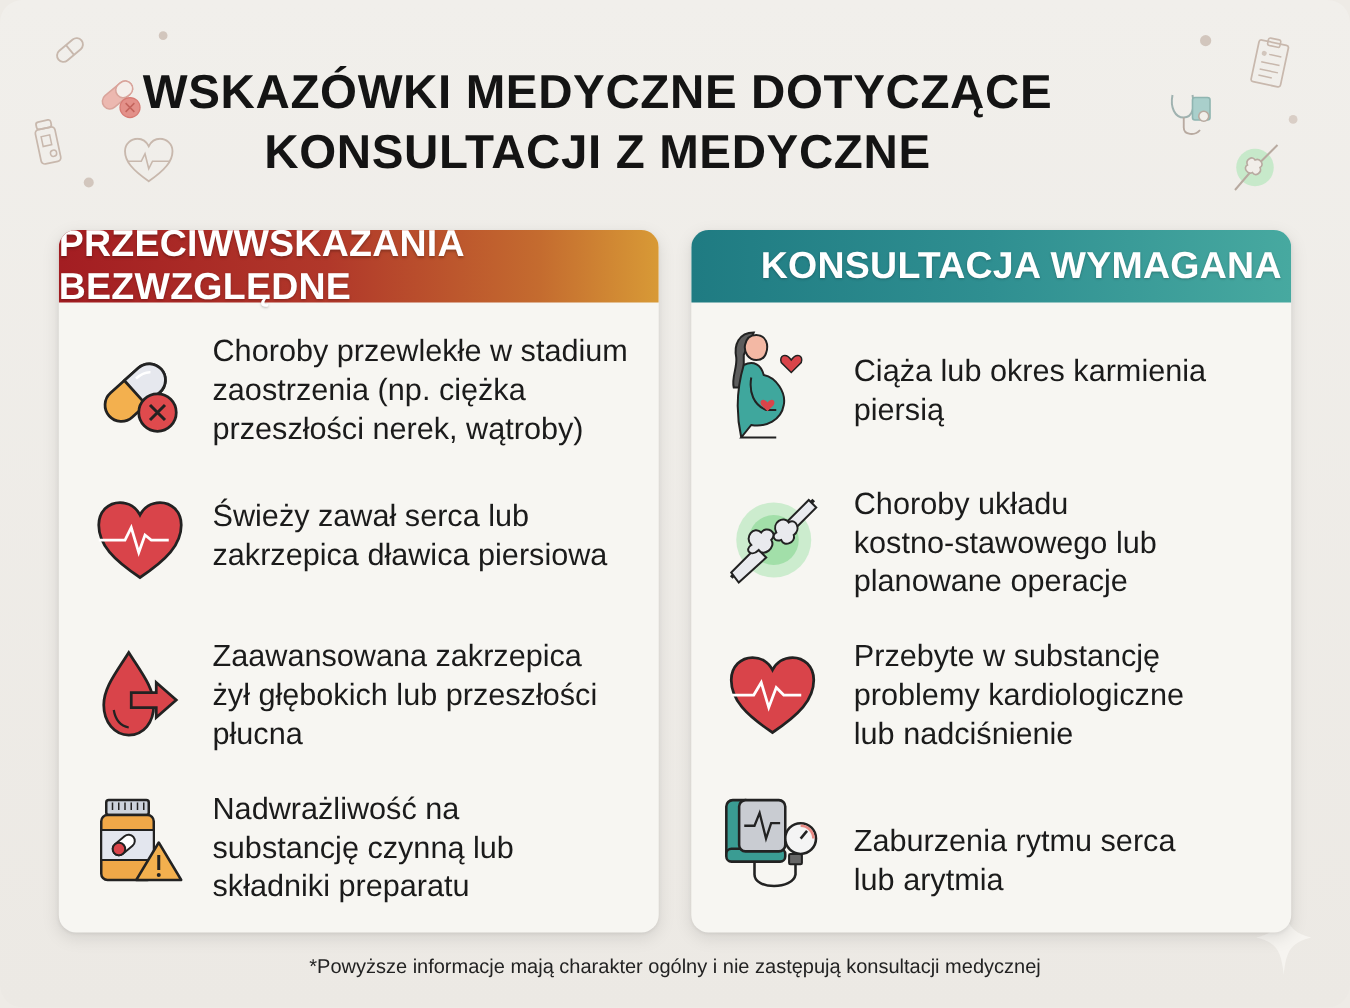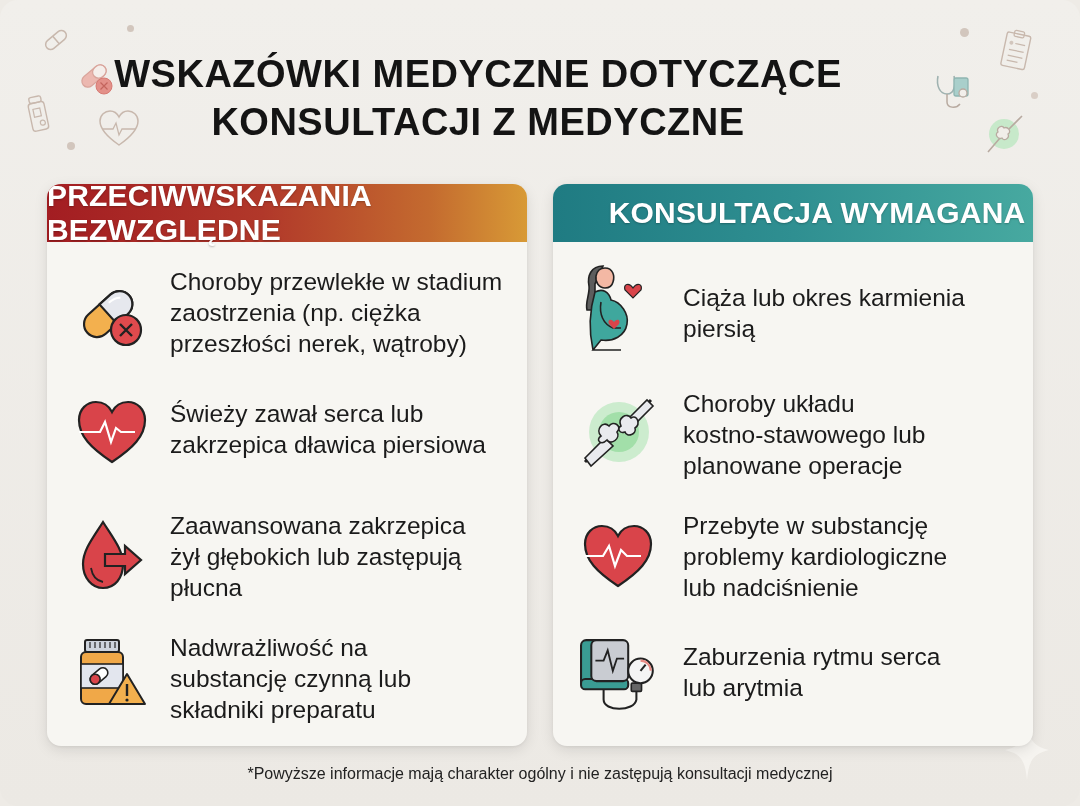--- a/index.html
+++ b/index.html
@@ -146,21 +146,21 @@
 zakrzepica dławica piersiowa</div>
     </div>
 
     <div class="item" style="top:322px;height:96px">
       <svg class="icon" viewBox="0 0 74 74" style="top:12px">
         <path d="M28 4 C18 20 8 32 8 46 C8 60 17 70 28 70 C40 70 48 60 48 46 C48 32 38 20 28 4 Z" fill="#d9444a" stroke="#222" stroke-width="2.2"></path>
         <path d="M16 50 Q18 62 28 64" fill="none" stroke="#222" stroke-width="1.8"></path>
         <path d="M30 36 L50 36 L50 28 L66 42 L50 56 L50 48 L30 48 Z" fill="#d9444a" stroke="#222" stroke-width="2.2"></path>
       </svg>
       <div class="text" style="top:4px">Zaawansowana zakrzepica
-żył głębokich lub zastępują
+żył głębokich lub przeszłości
 płucna</div>
     </div>
 
     <div class="item" style="top:446px;height:96px">
       <svg class="icon" viewBox="0 0 74 74" style="top:6px">
         <rect x="10" y="4" width="34" height="12" rx="2" fill="#cdd3dc" stroke="#222" stroke-width="2"></rect>
         <path d="M15 6 L15 12 M20 6 L20 12 M25 6 L25 12 M30 6 L30 12 M35 6 L35 12 M40 6 L40 12" stroke="#222" stroke-width="1.2"></path>
         <rect x="6" y="16" width="42" height="52" rx="5" fill="#f0a848" stroke="#222" stroke-width="2"></rect>
         <rect x="6" y="28" width="42" height="24" fill="#e3e6ee" stroke="#222" stroke-width="1.6"></rect>
         <g transform="rotate(-40 24 40)">
@@ -223,19 +223,19 @@
         <rect x="2" y="4" width="20" height="46" rx="5" fill="#3a9c93" stroke="#222" stroke-width="2"></rect>
         <rect x="2" y="42" width="46" height="10" rx="4" fill="#3a9c93" stroke="#222" stroke-width="2"></rect>
         <rect x="12" y="4" width="36" height="40" rx="5" fill="#c9ccd2" stroke="#222" stroke-width="2"></rect>
         <path d="M16 24 L24 24 L28 14 L33 34 L37 22 L44 22" fill="none" stroke="#222" stroke-width="1.8"></path>
         <path d="M24 52 L24 62 C24 74 54 74 56 62 L56 52" fill="none" stroke="#222" stroke-width="2"></path>
         <rect x="51" y="46" width="10" height="8" rx="1" fill="#666" stroke="#222" stroke-width="1.6"></rect>
         <circle cx="60" cy="34" r="12" fill="#f4f4f4" stroke="#222" stroke-width="2"></circle>
         <path d="M60 24 A10 10 0 0 1 70 34" fill="none" stroke="#e88a84" stroke-width="2"></path>
         <line x1="60" y1="34" x2="65" y2="28" stroke="#222" stroke-width="2"></line>
       </svg>
-      <div class="text" style="top:1px">Zaburzenia rytmu serca
+      <div class="text" style="top:18px">Zaburzenia rytmu serca
 lub arytmia</div>
     </div>
   </div>
 
   <div class="footnote">*Powyższe informacje mają charakter ogólny i nie zastępują konsultacji medycznej</div>
 </div>
 
 </body></html>

